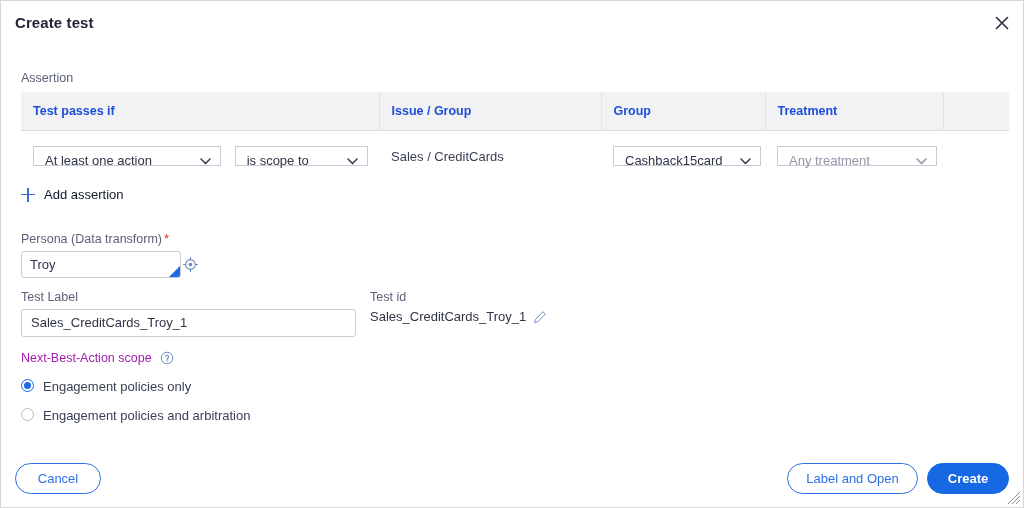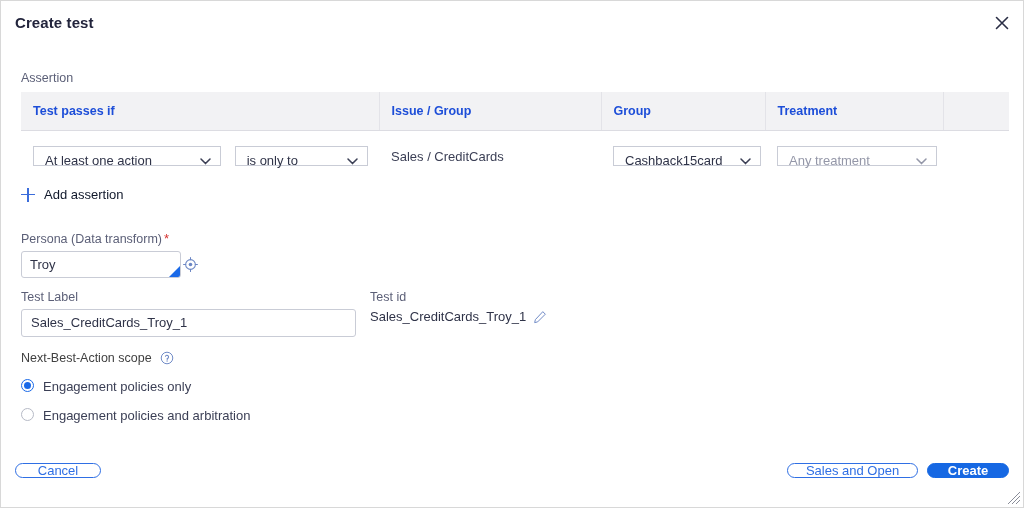--- a/index.html
+++ b/index.html
@@ -217,21 +217,21 @@
   }
 
   #testid-block { position: absolute; left: 369px; top: 289px; }
   #testid-value-row { display: flex; align-items: center; gap: 7px; }
   #testid-value { font-size: 13px; color: #2f3348; }
   #testid-edit-icon { cursor: pointer; display: block; }
 
   
   #nba-block { position: absolute; left: 20px; top: 350px; }
   #nba-head { display: flex; align-items: center; gap: 8px; }
-  #nba-title { font-size: 12.5px; color: #404040; }
+  #nba-title { font-size: 12.5px; color: #a21caf; }
   #nba-help-icon { cursor: pointer; display: block; }
 
   .radio-row {
     display: flex;
     gap: 9px;
     margin-top: 14px;
     cursor: pointer;
   }
   .radio {
     width: 13px;
@@ -260,21 +260,21 @@
   
   #footer {
     position: absolute;
     left: 0;
     bottom: 0;
     width: 100%;
     height: 56px;
   }
   .btn {
     position: absolute;
-    height: 15px;
+    height: 31px;
     border-radius: 17px;
     font-size: 13px;
     display: flex;
     align-items: center;
     justify-content: center;
     box-sizing: border-box;
     cursor: pointer;
     white-space: nowrap;
   }
   .btn-outline {
@@ -332,21 +332,21 @@
         <td>
           <div class="select sel-passes">
             <span class="sel-text">At least one action</span>
             <span class="chev">
               <svg width="11" height="7" viewBox="0 0 11 7" aria-hidden="true">
                 <path d="M1 1 L5.5 5.6 L10 1" stroke="#3b3f55" stroke-width="1.5" fill="none" stroke-linecap="round" stroke-linejoin="round"></path>
               </svg>
             </span>
           </div>
           <div class="select sel-compare">
-            <span class="sel-text">is only to</span>
+            <span class="sel-text">is scope to</span>
             <span class="chev">
               <svg width="11" height="7" viewBox="0 0 11 7" aria-hidden="true">
                 <path d="M1 1 L5.5 5.6 L10 1" stroke="#3b3f55" stroke-width="1.5" fill="none" stroke-linecap="round" stroke-linejoin="round"></path>
               </svg>
             </span>
           </div>
         </td>
         <td>
           <span>Sales / CreditCards</span>
         </td>
@@ -436,21 +436,21 @@
     </div>
 
     <div class="radio-row">
       <span class="radio"></span>
       <span class="radio-label">Engagement policies and arbitration</span>
     </div>
   </div>
 
   <div id="footer">
     <div id="btn-cancel" class="btn btn-outline">Cancel</div>
-    <div id="btn-create-open" class="btn btn-outline">Sales and Open</div>
+    <div id="btn-create-open" class="btn btn-outline">Label and Open</div>
     <div id="btn-create" class="btn btn-primary">Create</div>
   </div>
 
   <div id="resize-grip">
     <svg width="14" height="14" viewBox="0 0 14 14" aria-hidden="true">
       <path d="M13 5 L5 13 M13 9 L9 13 M13 1 L1 13" stroke="#8a8d99" stroke-width="1" fill="none"></path>
     </svg>
   </div>
 
 </div>

